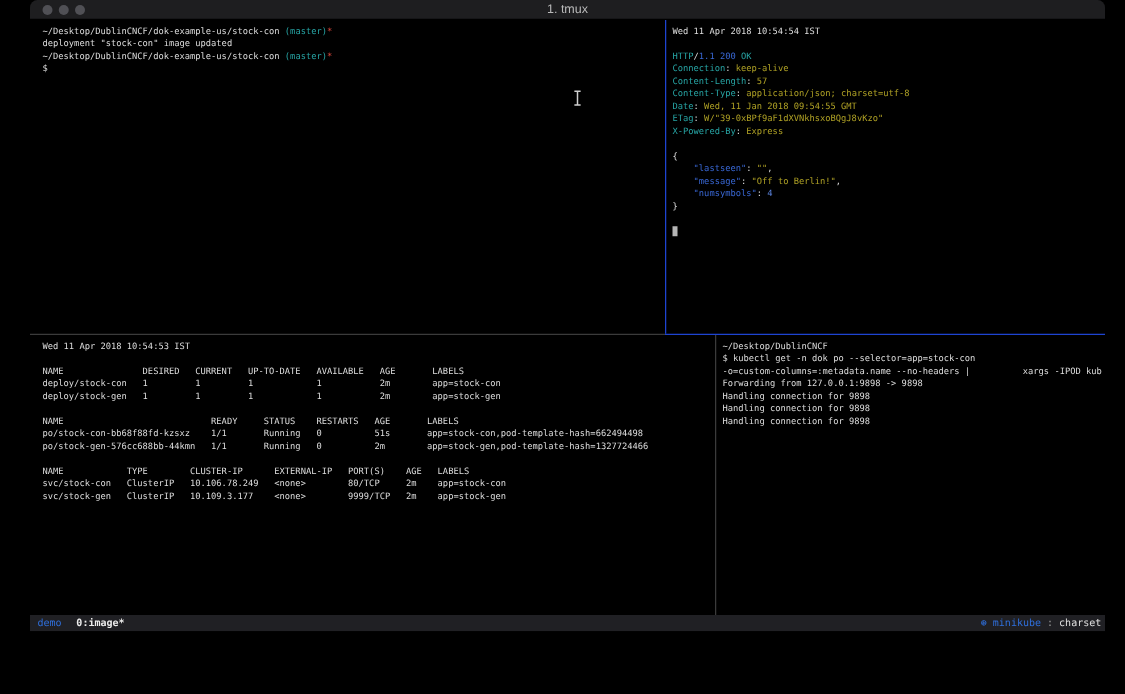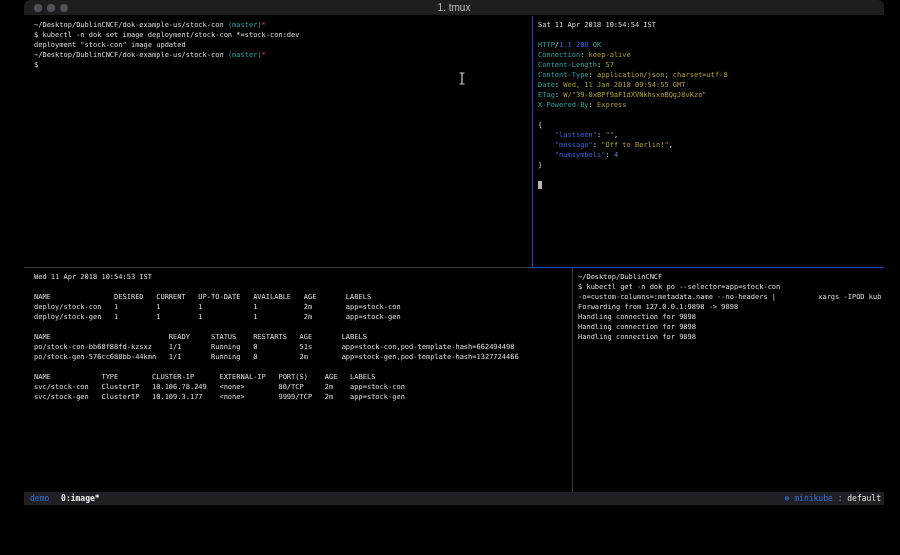--- a/index.html
+++ b/index.html
@@ -59,27 +59,26 @@
     <div class="titlebar">
       <span class="traffic t-close"></span>
       <span class="traffic t-min"></span>
       <span class="traffic t-zoom"></span>
       <span class="title-text">1. tmux</span>
     </div>
 
     <div class="panes">
       <div class="pane pane-tl">
           <div class="tline"><span class="c-fg">~/Desktop/DublinCNCF/dok-example-us/stock-con </span><span class="c-teal">(master)</span><span class="c-red">*</span></div>
-          <div class="tline"><span class="c-fg">$ kubectl -n dok set image deployment/stock-con *=stock-con:dev</span></div>
           <div class="tline"><span class="c-fg">deployment "stock-con" image updated</span></div>
           <div class="tline"><span class="c-fg">~/Desktop/DublinCNCF/dok-example-us/stock-con </span><span class="c-teal">(master)</span><span class="c-red">*</span></div>
           <div class="tline"><span class="c-fg">$</span></div>
         </div>
       <div class="pane pane-tr">
-          <div class="tline"><span class="c-fg">Sat 11 Apr 2018 10:54:54 IST</span></div>
+          <div class="tline"><span class="c-fg">Wed 11 Apr 2018 10:54:54 IST</span></div>
           <div class="tline"></div>
           <div class="tline"><span class="c-teal">HTTP</span><span class="c-fg">/</span><span class="c-blue">1.1 200</span><span class="c-fg"> </span><span class="c-teal">OK</span></div>
           <div class="tline"><span class="c-teal">Connection</span><span class="c-fg">: </span><span class="c-yellow">keep-alive</span></div>
           <div class="tline"><span class="c-teal">Content-Length</span><span class="c-fg">: </span><span class="c-yellow">57</span></div>
           <div class="tline"><span class="c-teal">Content-Type</span><span class="c-fg">: </span><span class="c-yellow">application/json; charset=utf-8</span></div>
           <div class="tline"><span class="c-teal">Date</span><span class="c-fg">: </span><span class="c-yellow">Wed, 11 Jan 2018 09:54:55 GMT</span></div>
           <div class="tline"><span class="c-teal">ETag</span><span class="c-fg">: </span><span class="c-yellow">W/"39-0xBPf9aF1dXVNkhsxoBQgJ8vKzo"</span></div>
           <div class="tline"><span class="c-teal">X-Powered-By</span><span class="c-fg">: </span><span class="c-yellow">Express</span></div>
           <div class="tline"></div>
           <div class="tline"><span class="c-fg">{</span></div>
@@ -127,18 +126,18 @@
 
     <div class="statusbar">
       <span class="sb-left">
         <span class="sb-session">demo</span>
         <span class="sb-window">0:image*</span>
       </span>
       <span class="sb-right">
         <span class="sb-kicon">⊛</span>
         <span class="sb-context">minikube</span>
         <span class="sb-sep">:</span>
-        <span class="sb-ns">default</span>
+        <span class="sb-ns">charset</span>
       </span>
     </div>
 
   </div>
 </div>
 
 </body></html>

